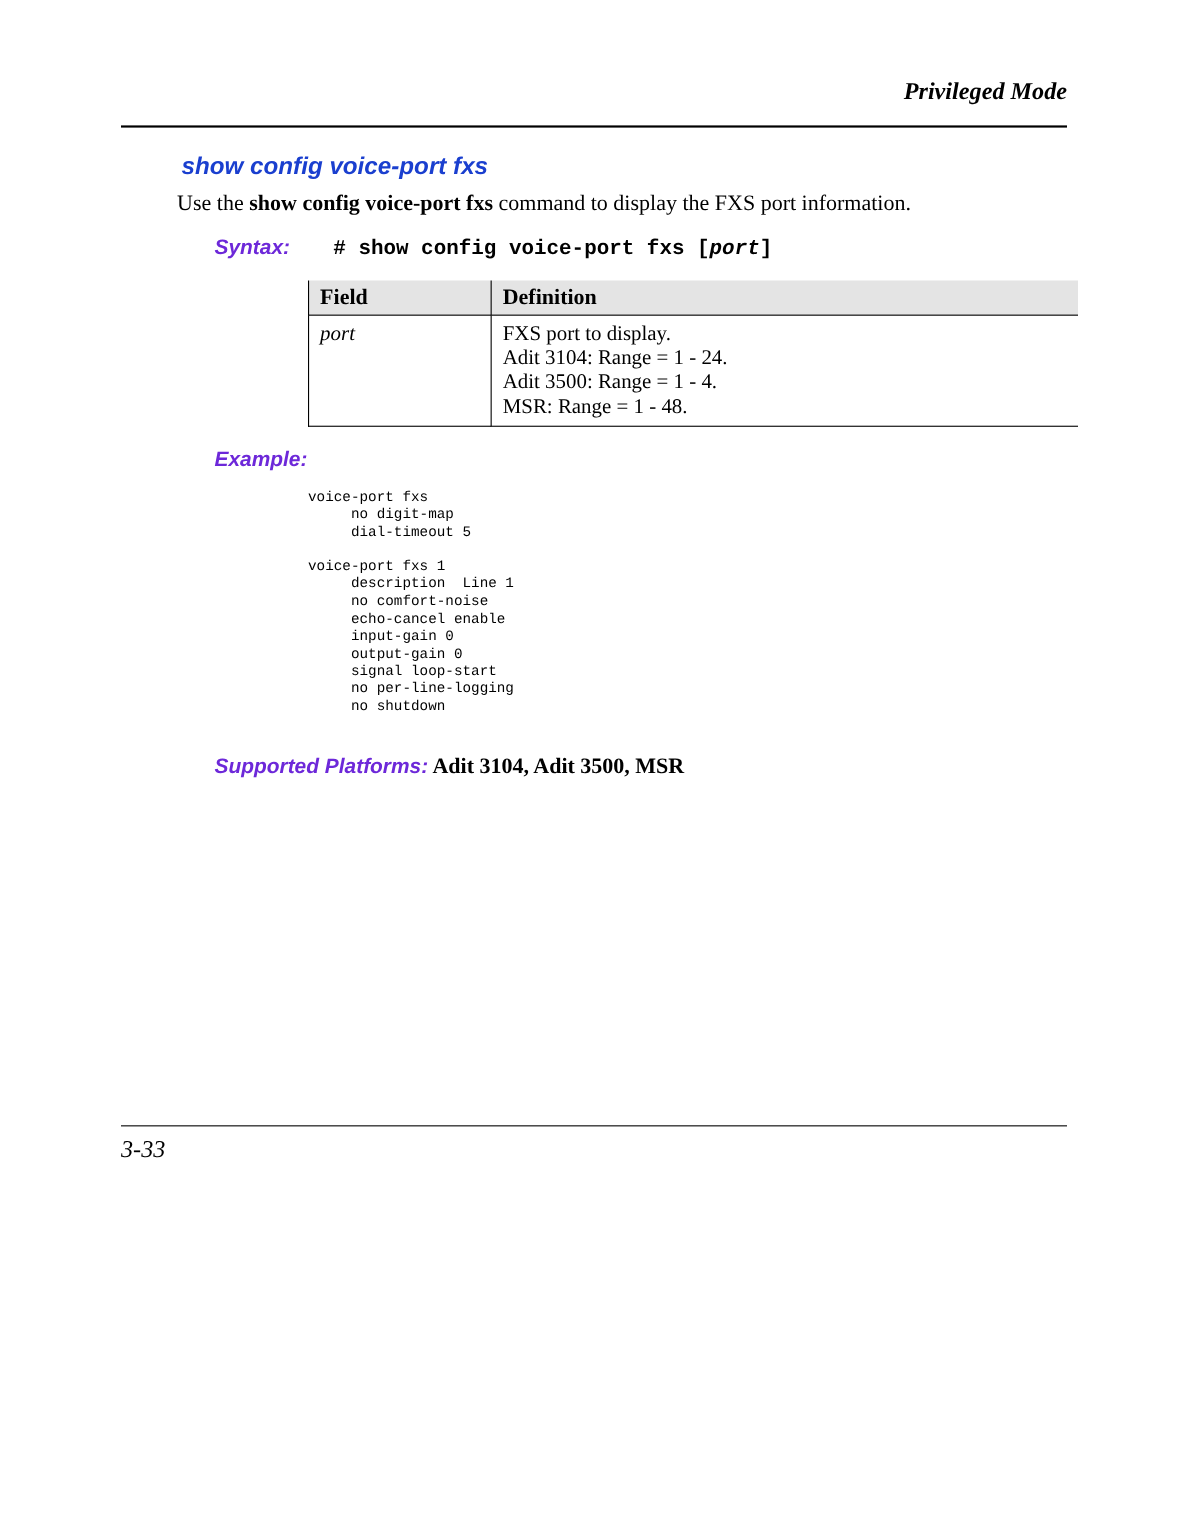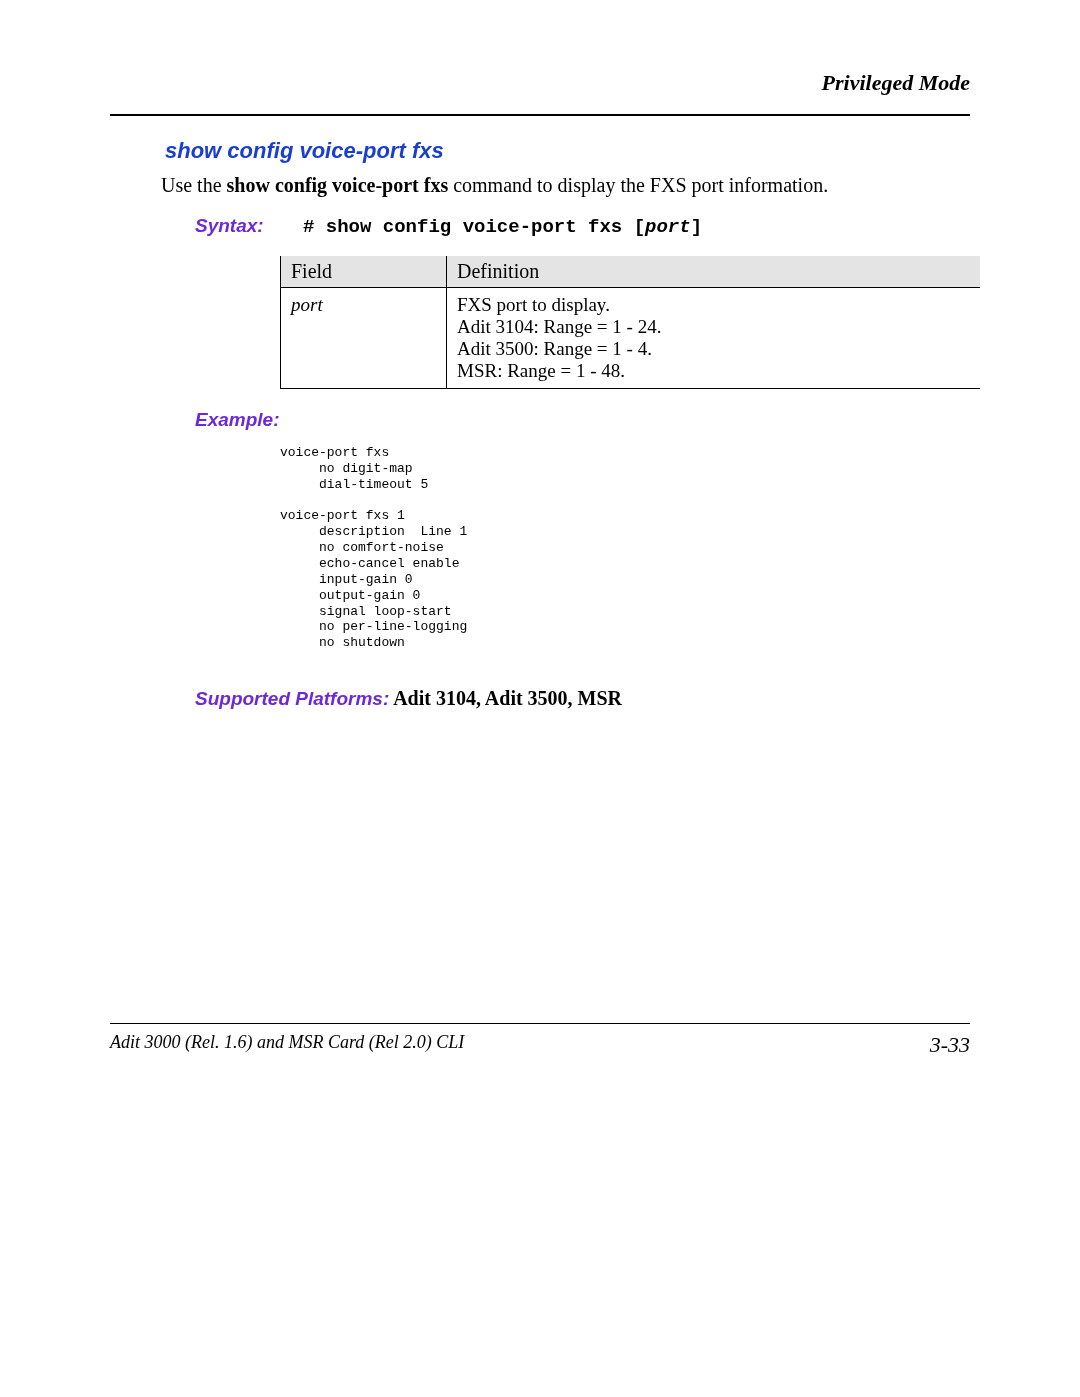--- a/index.html
+++ b/index.html
@@ -66,21 +66,21 @@
     font-style: italic;
   }
   .param-table {
     margin-left: 170px;
     width: 700px;
     border-collapse: collapse;
     margin-bottom: 20px;
   }
   .param-table th {
     background: #e4e4e4;
-    font-weight: normal;
+    font-weight: bold;
     text-align: left;
     padding: 4px 10px;
     font-size: 20px;
     border-bottom: 1px solid #000;
   }
   .param-table th:first-child {
     width: 145px;
     border-right: 1px solid #000;
     border-left: 1px solid #000;
     border-top: none;
@@ -199,17 +199,16 @@
      output-gain 0
      signal loop-start
      no per-line-logging
      no shutdown</div>
 
   <div class="supported-row">
     <span class="label">Supported Platforms:</span><span class="val">  Adit 3104, Adit 3500, MSR</span>
   </div>
 
   <div class="footer">
-    <span class="left">Adit 3000 (Rel. 1.6) and MSR Card (Rel 2.0) CLI</span>
     <span class="right">3-33</span>
   </div>
 
 </div>
 
 </body></html>

